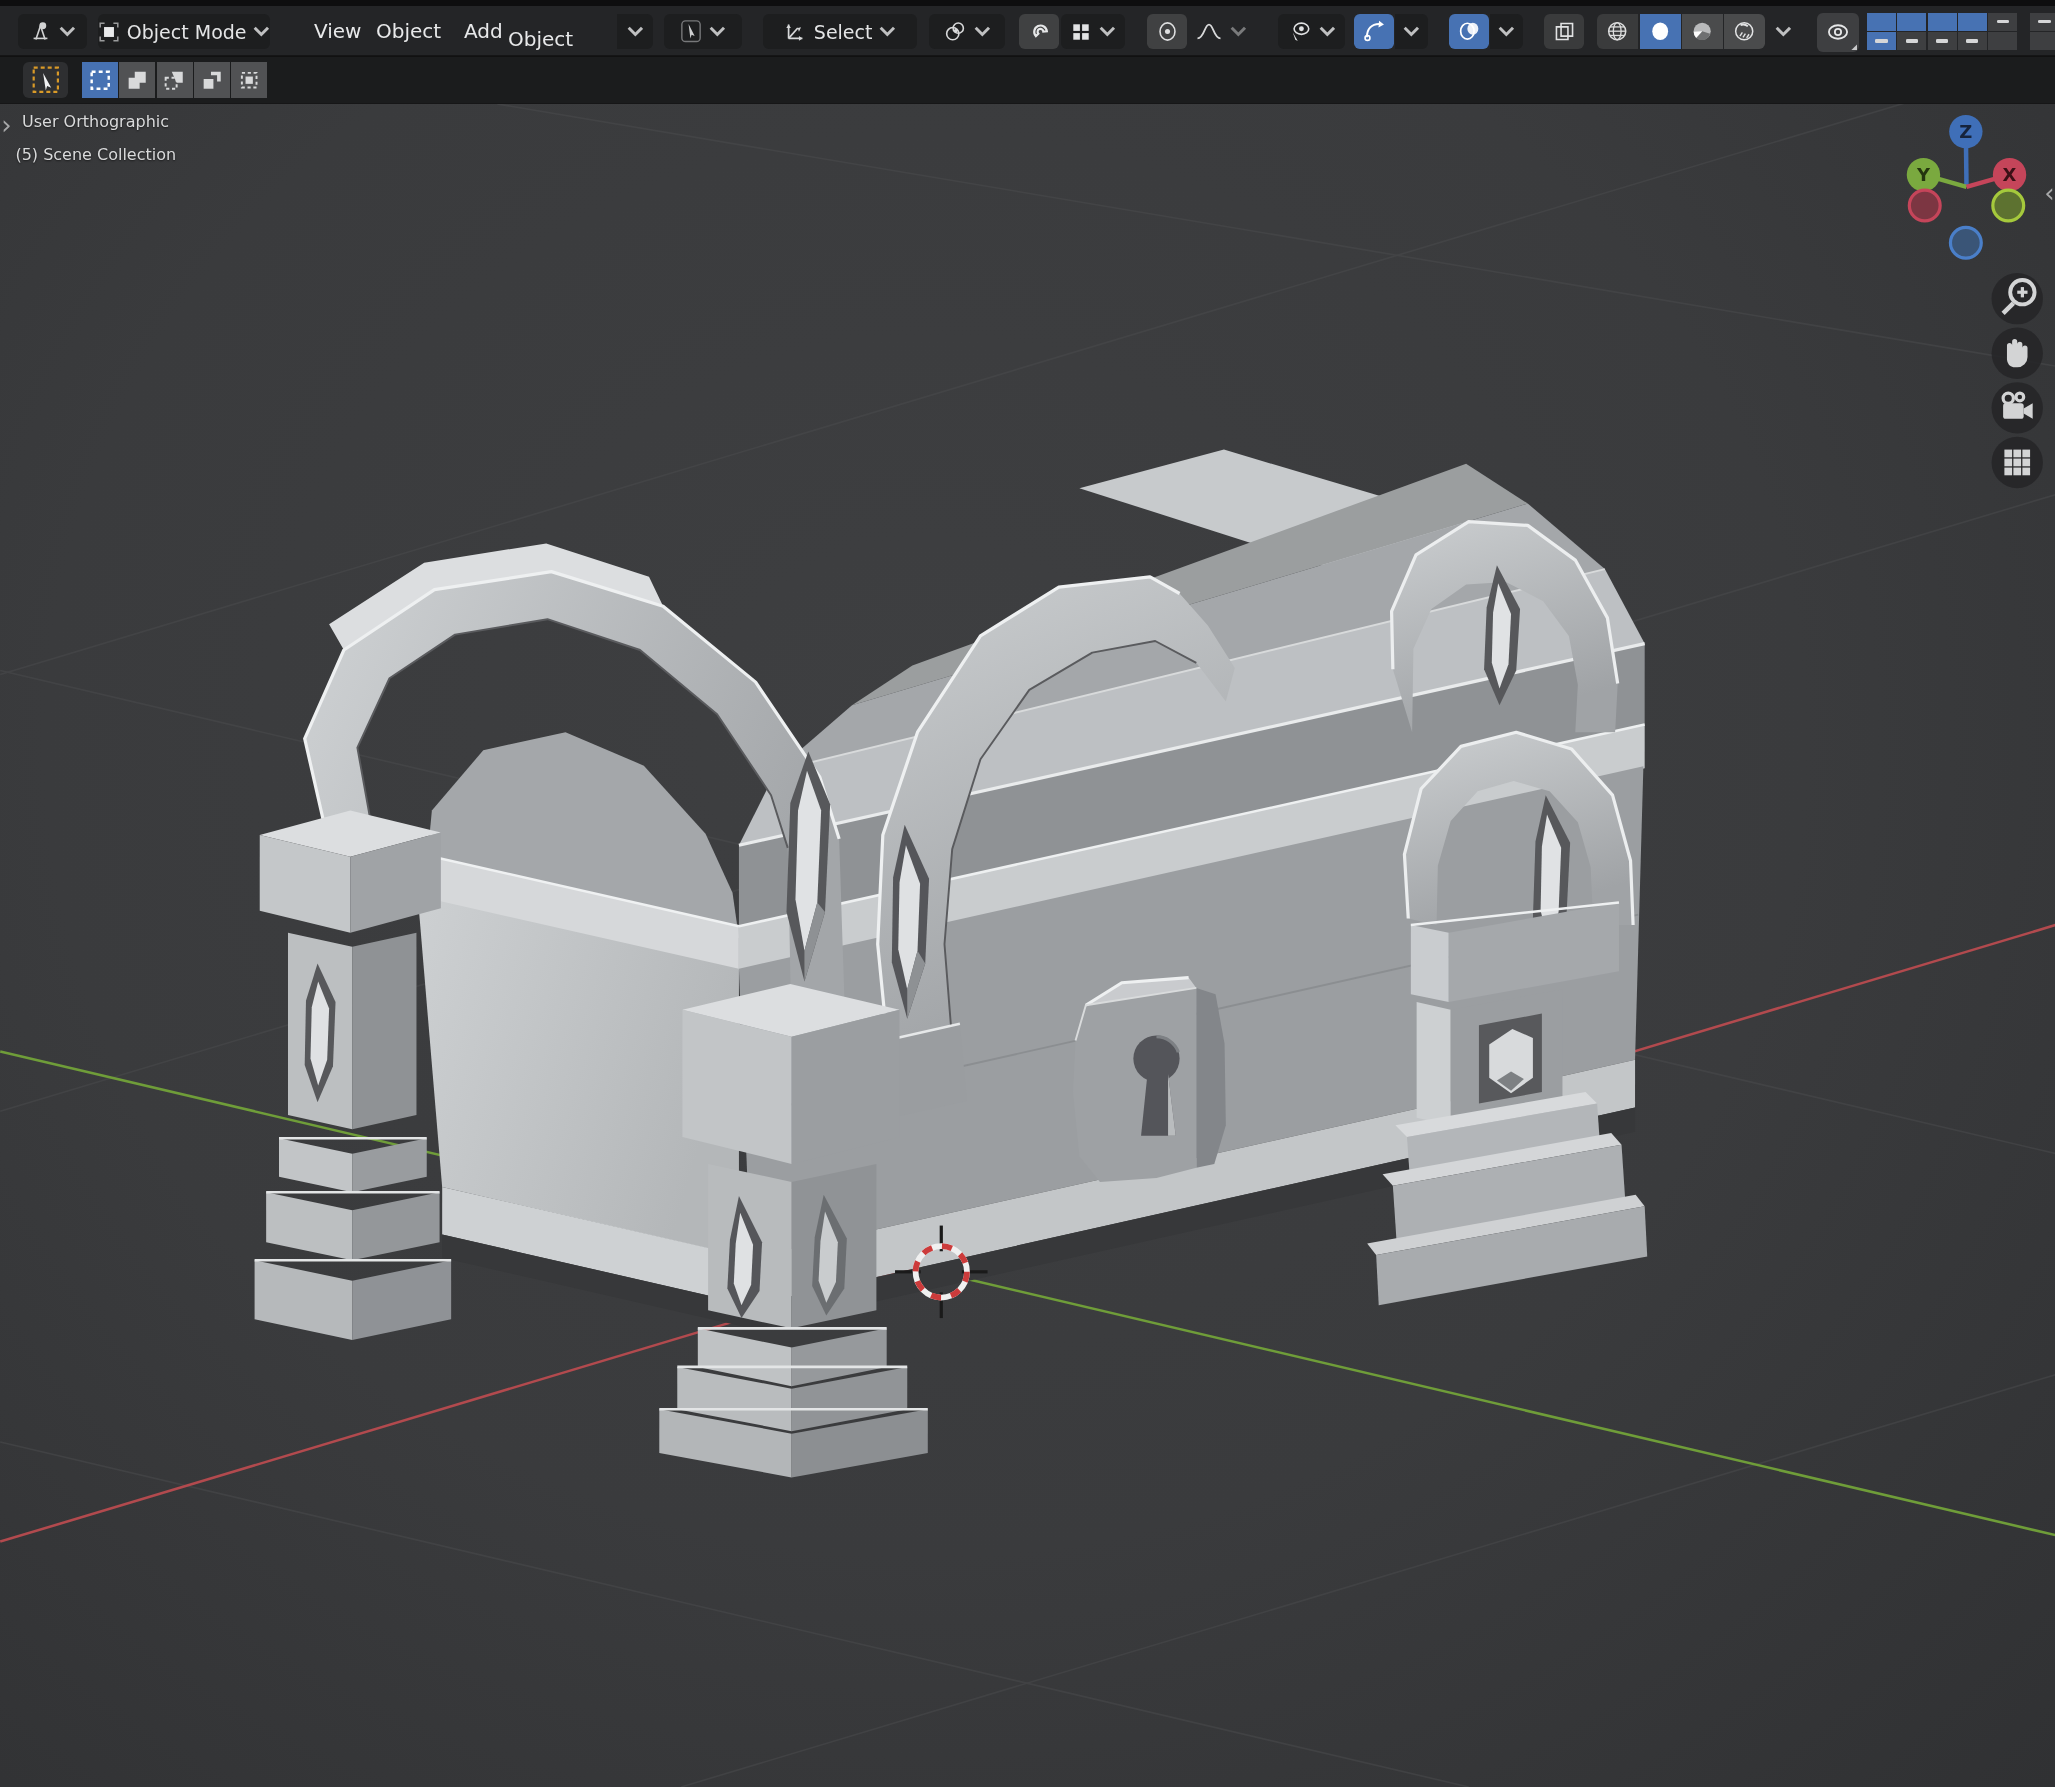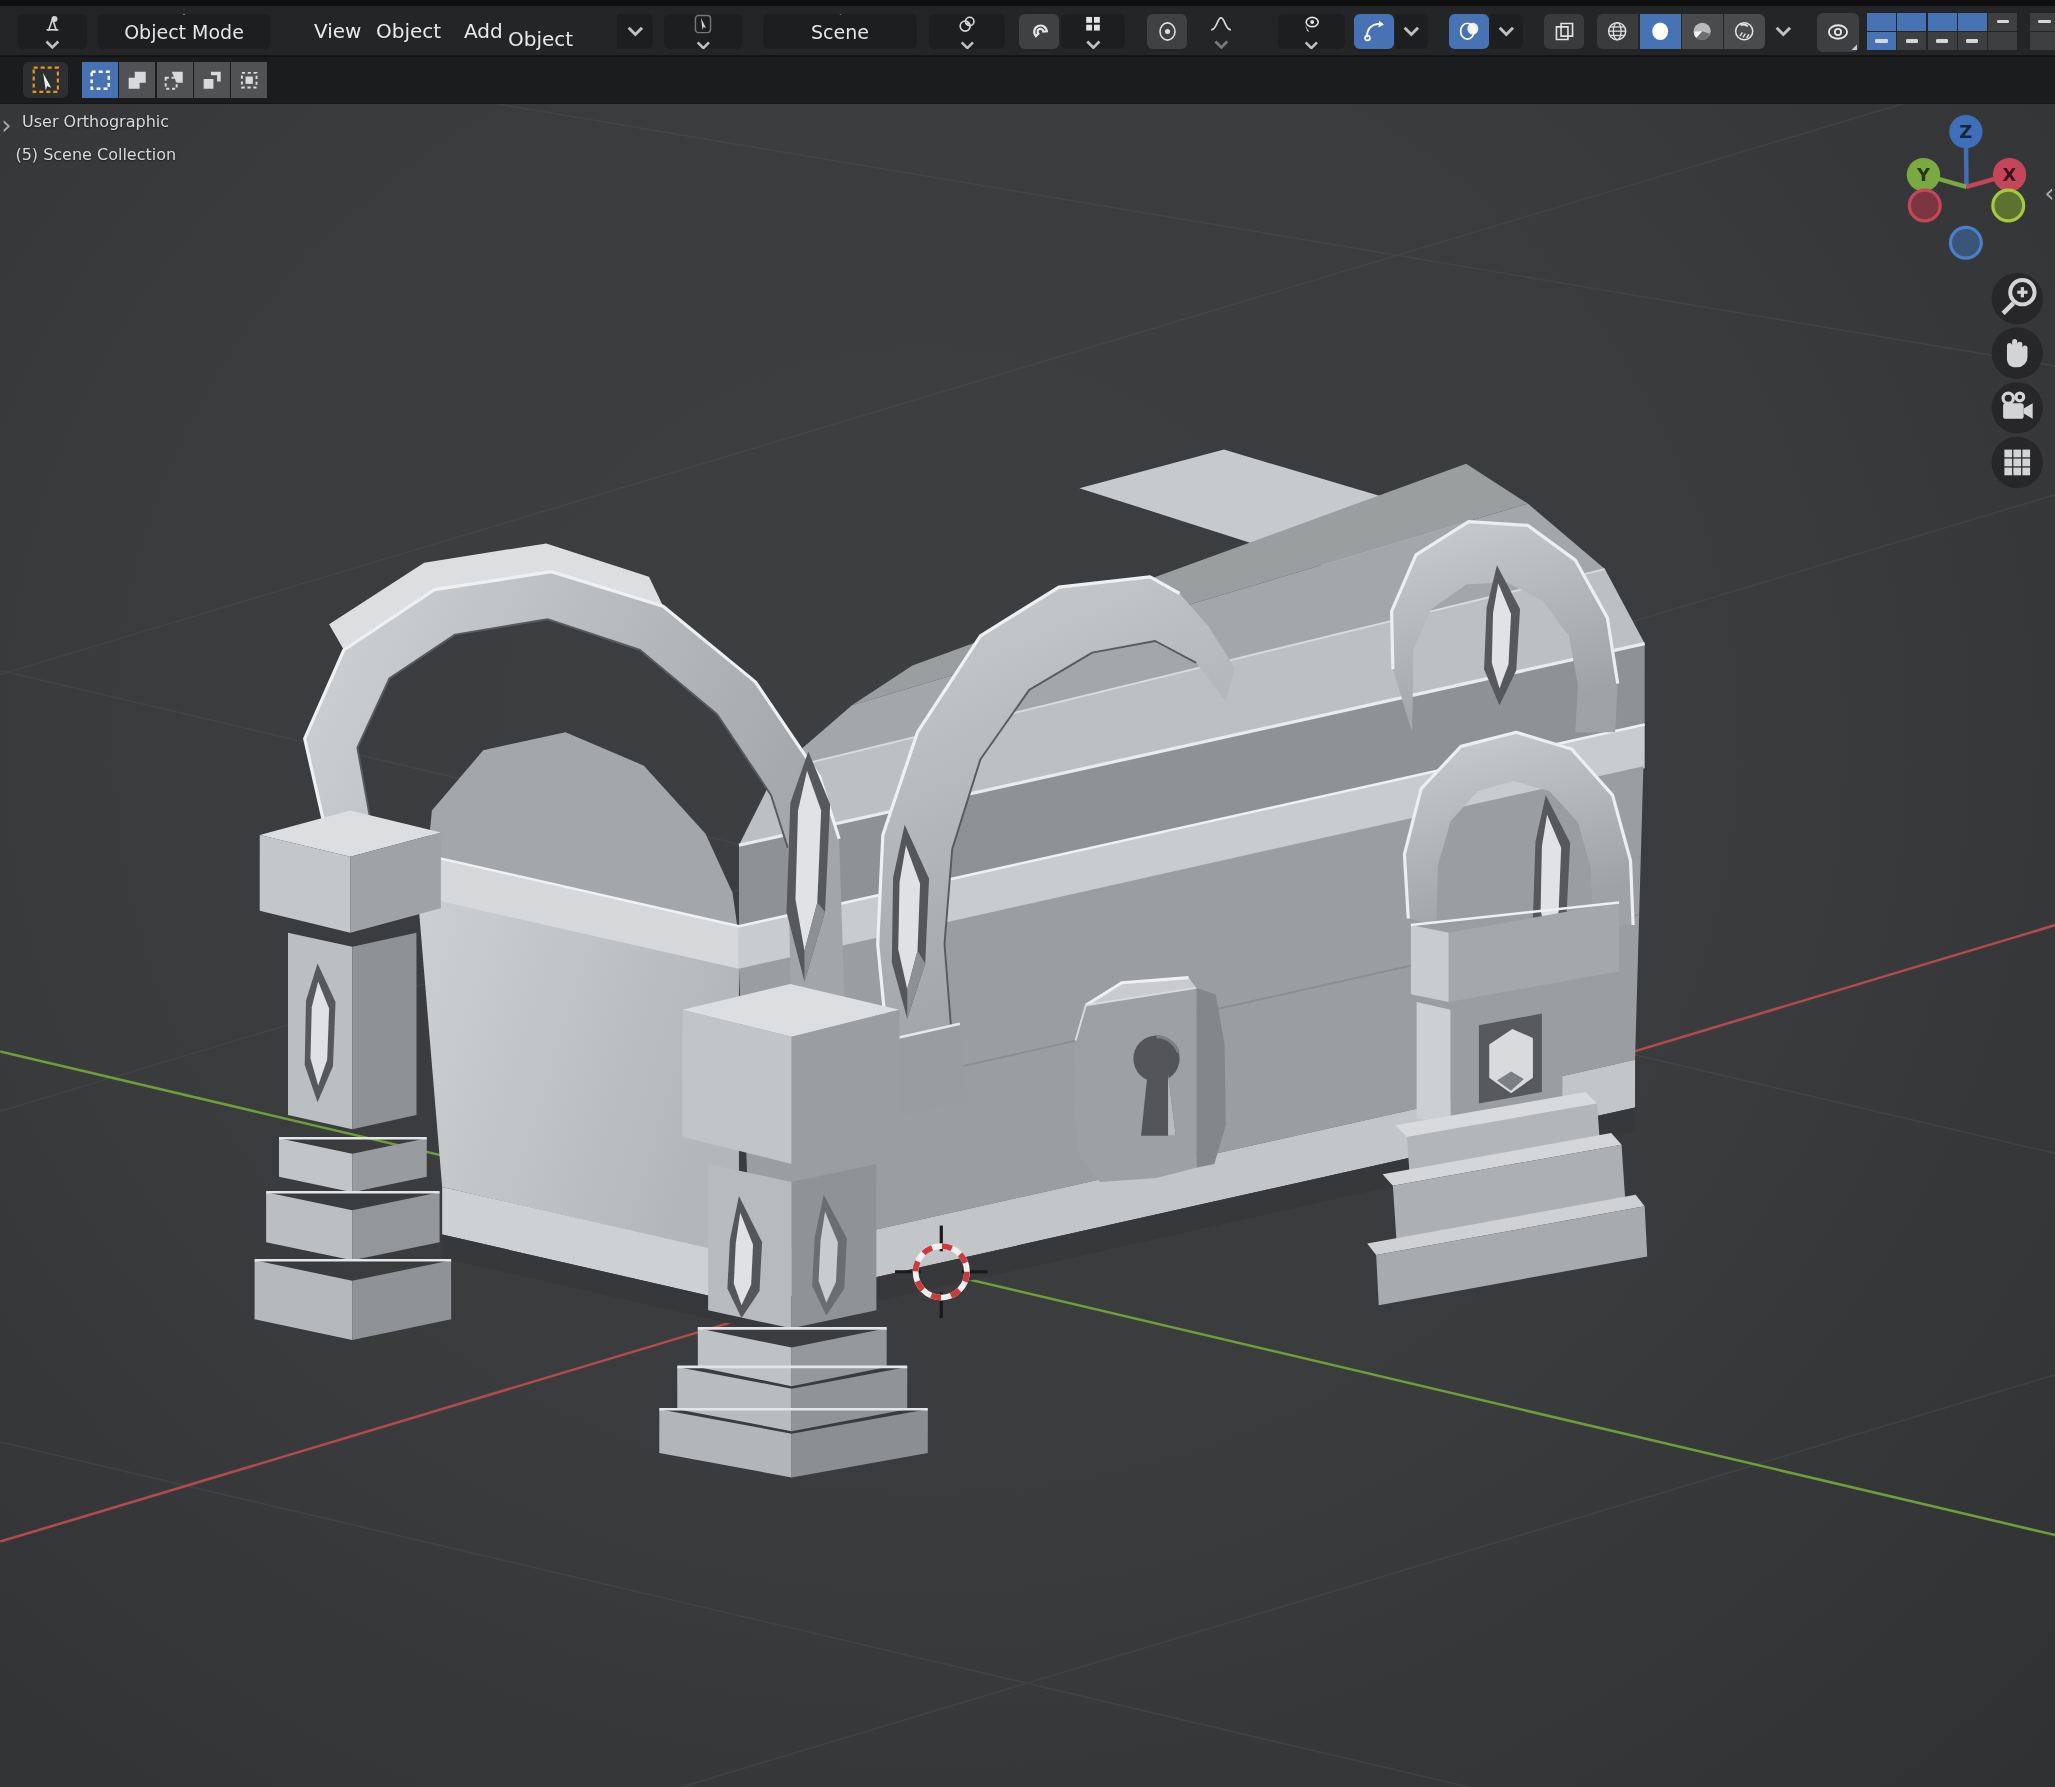--- a/index.html
+++ b/index.html
@@ -3,21 +3,21 @@
 <meta charset="utf-8">
 <style>
   html,body{margin:0;padding:0;background:#111;}
   #app{position:relative;width:2056px;height:1787px;overflow:hidden;
        font-family:"DejaVu Sans","Liberation Sans",sans-serif;-webkit-font-smoothing:antialiased;}
   
   #topstrip{position:absolute;left:0;top:0;width:2056px;height:6.4px;background:#0e0e0f;}
   #row1{position:absolute;left:0;top:6.4px;width:2056px;height:49px;background:#242527;border-bottom:1.3px solid #151516;}
   #row2{position:absolute;left:0;top:57px;width:2056px;height:46px;background:#1b1c1d;border-bottom:1.3px solid #161617;}
   .btn{position:absolute;display:flex;align-items:center;justify-content:center;gap:6.4px;
-       border-radius:5.8px;color:#e4e5e6;flex-direction:column;}
+       border-radius:5.8px;color:#e4e5e6;}
   .dark{background:#1d1e1f;}
   .raised{background:#404142;}
   .blue{background:#4772b3;}
   .menu-item{position:absolute;top:0;height:49px;display:flex;align-items:center;
              color:#e8e9ea;font-size:20px;}
   .chev{width:16.7px;height:10.3px;}
   .chev polyline{fill:none;stroke:#bfc0c1;stroke-width:1.8;}
   .ico{display:block;}
   .ico *{vector-effect:non-scaling-stroke;}
   .cellrow{position:absolute;display:grid;grid-auto-flow:column;gap:1.3px;}
@@ -94,21 +94,21 @@
         </svg>
     </div>
 
     <div class="btn dark" style="left:763px;top:7.7px;width:154px;height:35px;">
       <svg class="ico" width="23" height="23" viewBox="0 0 20 20">
         <path d="M4,16 L4,4 M4,16 L16,16" stroke="#d8d9da" stroke-width="1.7" fill="none"></path>
         <path d="M4,4 l-2,3 h4 z M16,16 l-3,-2 v4 z" fill="#d8d9da"></path>
         <line x1="4" y1="16" x2="12" y2="7" stroke="#d8d9da" stroke-width="1.7"></line>
         <path d="M12,7 l1,3.2 l1.8,-3.8 z" fill="#d8d9da"></path>
       </svg>
-      <span style="font-size:19px;">Scene</span>
+      <span style="font-size:19px;">Select</span>
       <svg class="chev" viewBox="0 0 10 6">
           <polyline points="1,1 5,5 9,1"></polyline>
         </svg>
     </div>
 
     <div class="btn dark" style="left:929px;top:7.7px;width:76px;height:35px;">
       <svg class="ico" width="24.4" height="24.4" viewBox="0 0 20 20">
         <circle cx="8" cy="12" r="5" fill="none" stroke="#d8d9da" stroke-width="1.6"></circle>
         <circle cx="12.5" cy="7.5" r="4.2" fill="none" stroke="#d8d9da" stroke-width="1.6"></circle>
         <circle cx="10.4" cy="9.8" r="1.5" fill="#d8d9da"></circle>

